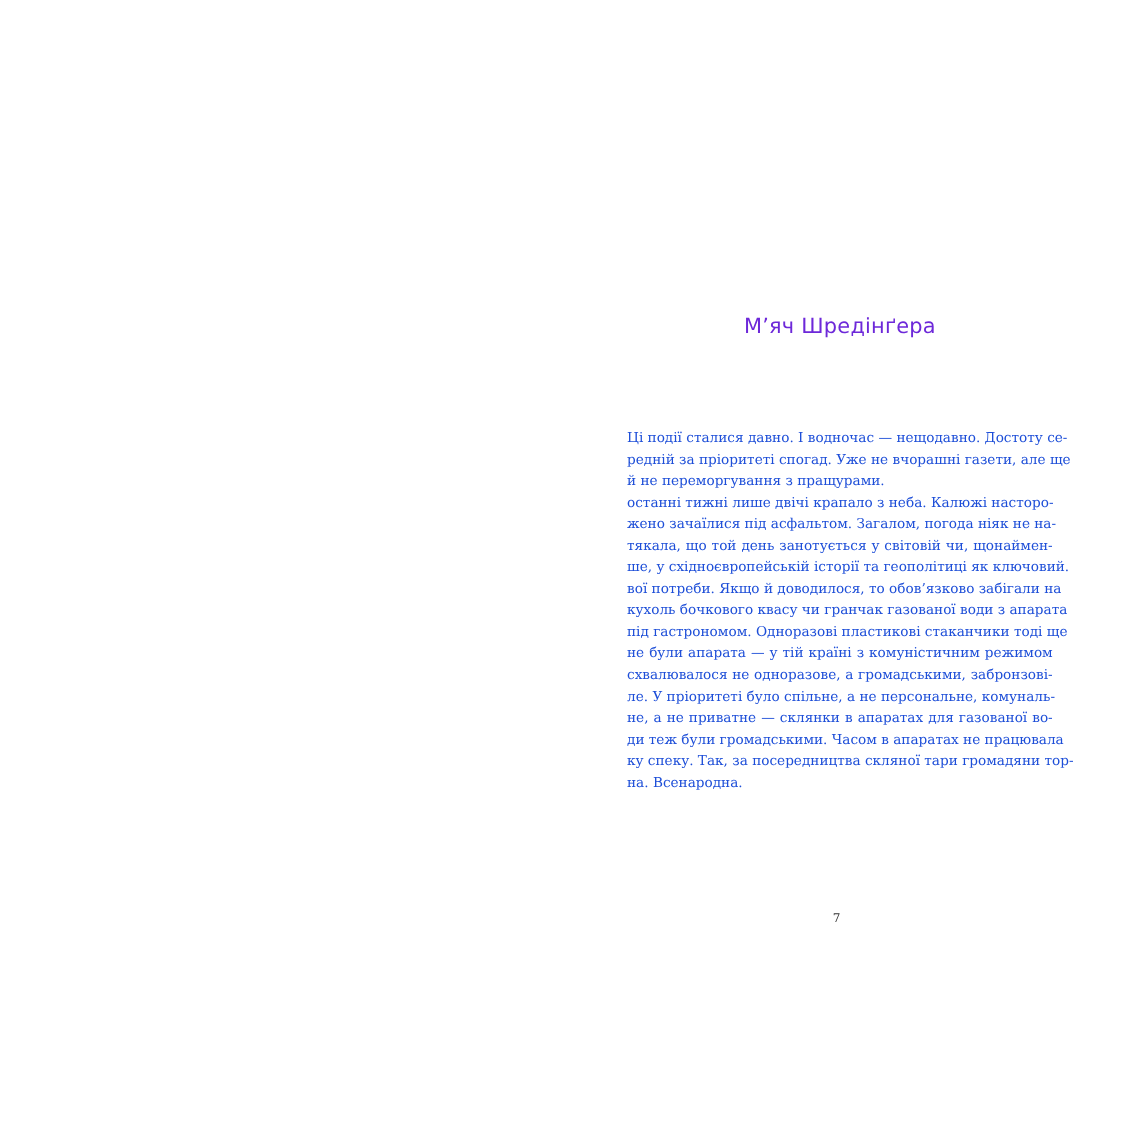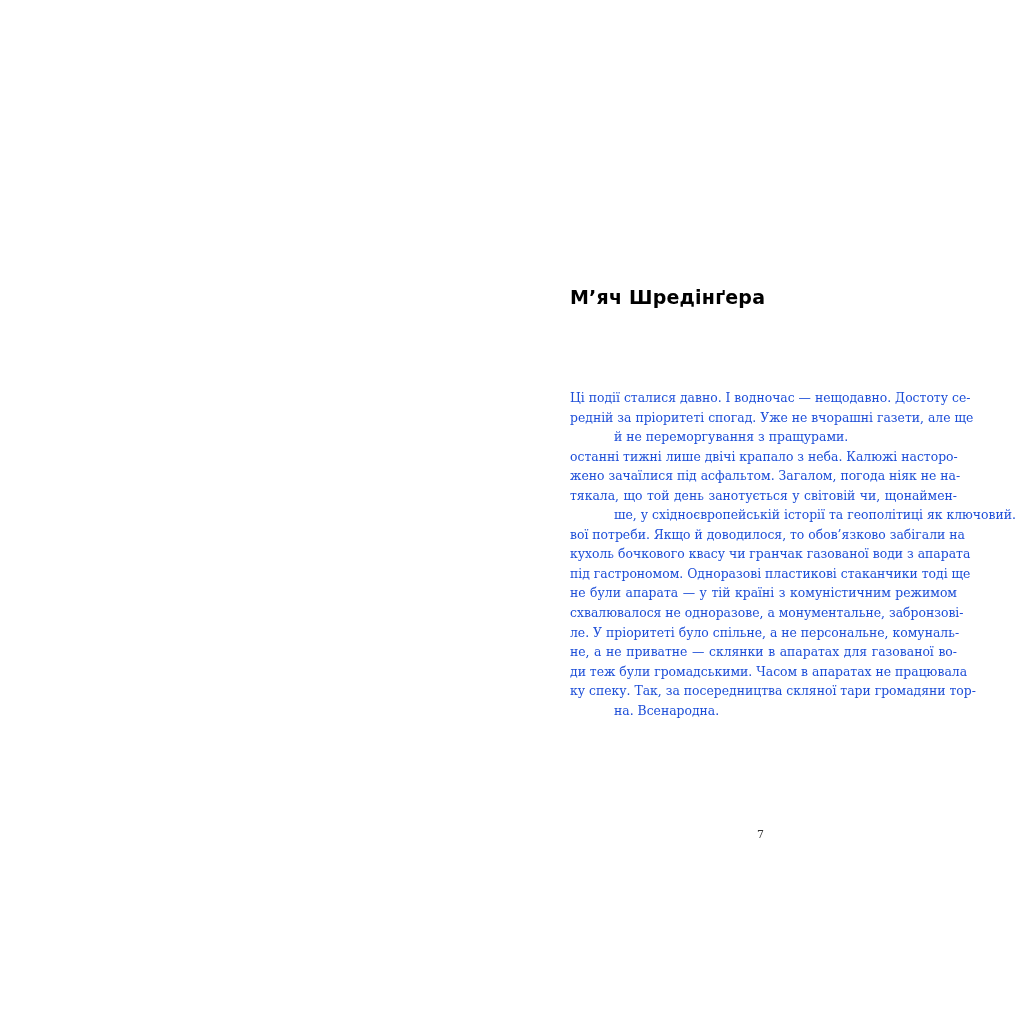--- a/index.html
+++ b/index.html
@@ -5,37 +5,37 @@
     html, body { margin: 0; padding: 0; }
     body {
       width: 1024px; height: 1024px; background: #ffffff; position: relative; overflow: hidden;
       color: #2a2a2a;
     }
     .page {
       position: absolute; left: 0; top: 0; width: 1024px; height: 1024px;
     }
     .chapter-title {
       position: absolute; left: 570px; width: 387px; top: 286px;
-      text-align: left;
+      text-align: center;
       font-family: "DejaVu Sans", sans-serif;
-      font-weight: bold; font-size: 19px; letter-spacing: 0.2px;
-      color: #000000;
+      font-weight: normal; font-size: 19px; letter-spacing: 0.2px;
+      color: #6d28d9;
     }
     .body-text {
       position: absolute; left: 570px; top: 388px; width: 387px;
       font-family: "DejaVu Serif", serif;
       font-size: 12.4px; line-height: 19.55px;
       color: #1d4ed8;
     }
     .line {
       display: block; white-space: nowrap; height: 19.55px;
       text-align: justify; text-align-last: justify;
     }
     .line.indent { padding-left: 20px; }
-    .line.last { text-align-last: left; margin-left: 44px; }
+    .line.last { text-align-last: left; }
     .page-number {
       position: absolute; left: 757px; top: 828px;
       font-family: "DejaVu Serif", serif; font-size: 11px; color: #333;
     }
   </style>
 </head>
 <body>
 
 <div class="page">
   <div class="chapter-title">М’яч Шредінґера</div>
@@ -45,21 +45,21 @@
     <span class="line">редній за пріоритеті спогад. Уже не вчорашні газети, але ще</span>
     <span class="line last">й не переморгування з пращурами.</span>
     <span class="line">останні тижні лише двічі крапало з неба. Калюжі насторо-</span>
     <span class="line">жено зачаїлися під асфальтом. Загалом, погода ніяк не на-</span>
     <span class="line">тякала, що той день занотується у світовій чи, щонаймен-</span>
     <span class="line last">ше, у східноєвропейській історії та геополітиці як ключовий.</span>
     <span class="line">вої потреби. Якщо й доводилося, то обов’язково забігали на</span>
     <span class="line">кухоль бочкового квасу чи гранчак газованої води з апарата</span>
     <span class="line">під гастрономом. Одноразові пластикові стаканчики тоді ще</span>
     <span class="line">не були апарата — у тій країні з комуністичним режимом</span>
-    <span class="line">схвалювалося не одноразове, а монументальне, забронзові-</span>
+    <span class="line">схвалювалося не одноразове, а громадськими, забронзові-</span>
     <span class="line">ле. У пріоритеті було спільне, а не персональне, комуналь-</span>
     <span class="line">не, а не приватне — склянки в апаратах для газованої во-</span>
     <span class="line">ди теж були громадськими. Часом в апаратах не працювала</span>
     <span class="line">ку спеку. Так, за посередництва скляної тари громадяни тор-</span>
     <span class="line last">на. Всенародна.</span>
   </div>
 
   <div class="page-number">7</div>
 </div>
 

